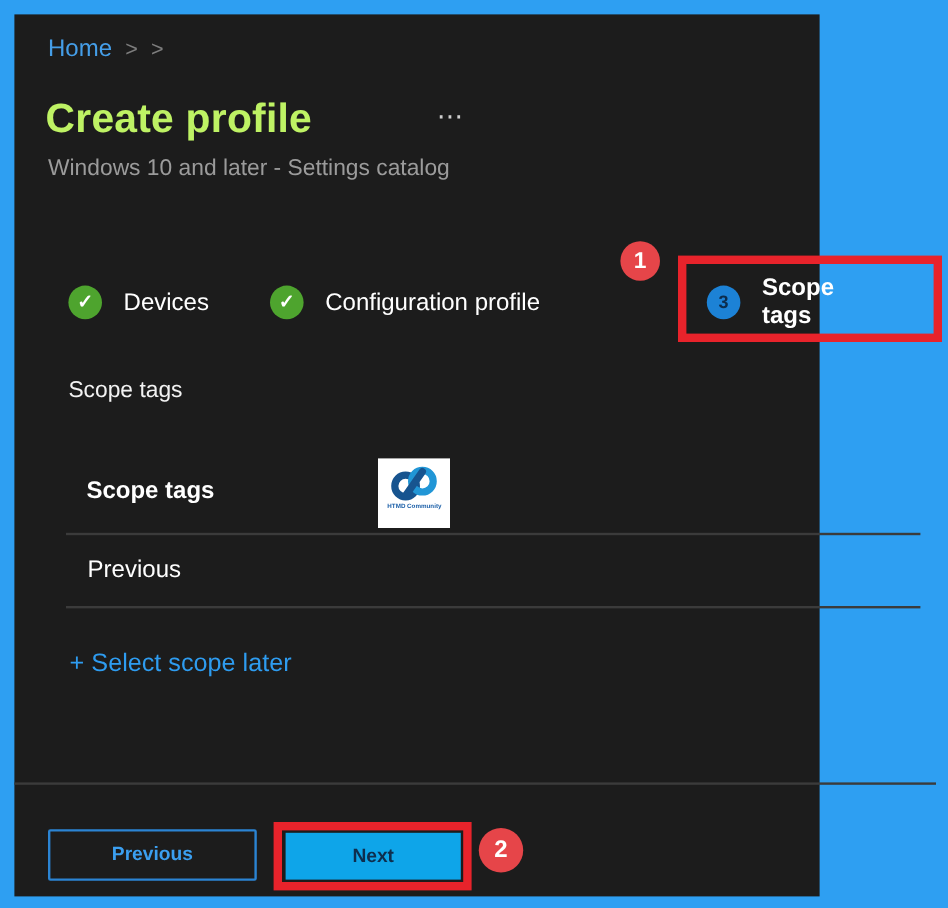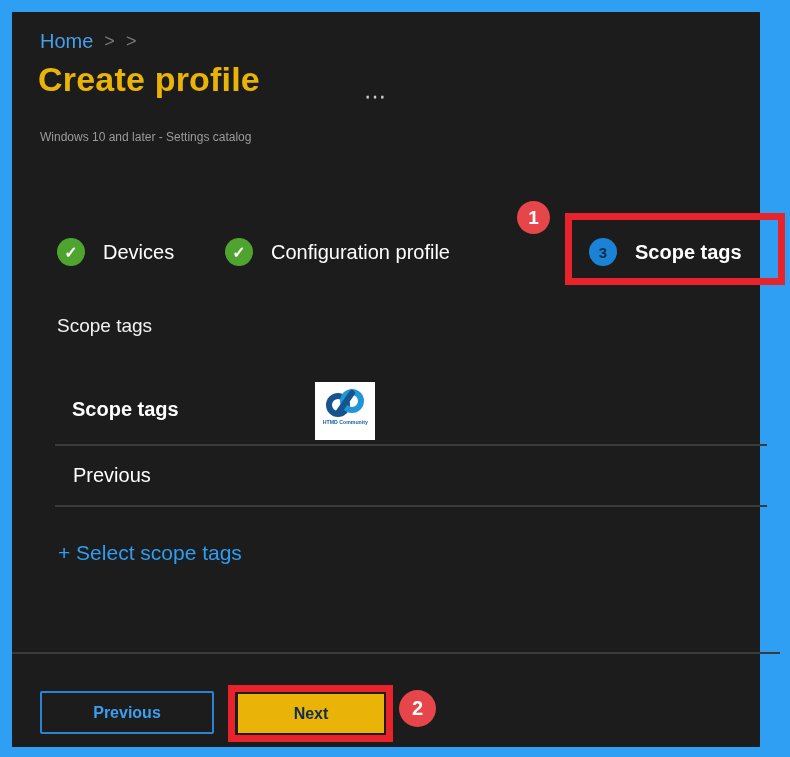--- a/index.html
+++ b/index.html
@@ -1,30 +1,30 @@
 <!DOCTYPE html>
 <html><head>
 <meta charset="utf-8">
 <style>
   * { margin:0; padding:0; box-sizing:border-box; }
   html,body { width:790px; height:757px; overflow:hidden; }
   body { font-family:"Liberation Sans", sans-serif; background:#2e9ff2; }
 
   .screen { position:relative; width:790px; height:757px; background:#2e9ff2; }
-  .content { position:absolute; left:12px; top:12px; width:748px; height:735px; background:#1c1c1c;padding-left:16px; }
+  .content { position:absolute; left:12px; top:12px; width:671px; height:735px; background:#1c1c1c;padding-left:16px; }
 
   
   .breadcrumb { position:absolute; left:28px; top:18px; display:flex; align-items:center; gap:11px; font-size:20px; }
   .crumb { color:#459ee8; cursor:pointer; }
   .crumb-sep { color:#7d7d7d; font-size:18px; }
 
   
-  .page-title { position:absolute; left:26px; top:48px; font-size:34px; font-weight:bold; color:#eab308; letter-spacing:0.2px; }
+  .page-title { position:absolute; left:26px; top:68px; font-size:34px; font-weight:bold; color:#bef264; letter-spacing:0.2px; }
   .title-menu { position:absolute; left:352px; top:72px; color:#cfcfcf; font-size:22px; letter-spacing:2px; cursor:pointer; }
-  .subtitle { position:absolute; left:28px; top:118px; font-size:12px; color:#9b9b9b; }
+  .subtitle { position:absolute; left:28px; top:118px; font-size:19px; color:#9b9b9b; }
 
   
   .step { position:absolute; top:226px; height:28px; display:flex; align-items:center; gap:18px; font-size:20px; color:#ffffff; cursor:pointer; }
   .step-basics { left:45px; }
   .step-config { left:213px; }
   .step-scope  { left:577px; }
   .step-circle { width:28px; height:28px; border-radius:50%; display:flex; align-items:center; justify-content:center; flex:0 0 28px; }
   .step-circle.green { background:#4ea42e; color:#ffffff; font-size:16px; font-weight:bold; }
   .step-circle.blue  { background:#1c82d6; color:#0c2d4d; font-size:15px; font-weight:bold; }
   .step-scope .step-label { font-weight:bold; }
@@ -47,21 +47,21 @@
   .select-link { position:absolute; left:46px; top:529px; font-size:21px; color:#2e9cf0; cursor:pointer; }
 
   
   .logo { position:absolute; left:303px; top:370px; width:60px; height:58px; background:#ffffff; display:flex; flex-direction:column; align-items:center; justify-content:flex-start; padding-top:5px; }
   .logo-caption { font-size:10px; transform:scale(0.52); transform-origin:center top; color:#1b5fa8; font-weight:bold; white-space:nowrap; margin-top:-2px; }
 
   
   .footer-divider { left:0; top:640px; width:768px; }
   .btn { position:absolute; display:flex; align-items:center; justify-content:center; font-size:16px; font-weight:bold; cursor:pointer; }
   .btn-previous { left:28px; top:679px; width:174px; height:43px; background:transparent; border:2px solid #2b84d3; color:#3b9ff0; border-radius:2px; }
-  .btn-next { left:226px; top:682px; width:146px; height:39px; background:#eab308; color:#0e2e4e; border:none; }
+  .btn-next { left:226px; top:682px; width:146px; height:39px; background:#0ea5e9; color:#0e2e4e; border:none; }
 </style>
 </head>
 <body>
 
 <div class="screen">
   <div class="content">
 
     <nav class="breadcrumb">
       <span class="crumb">Home</span>
       <span class="crumb-sep">&gt;</span>
@@ -104,21 +104,21 @@
         <circle cx="28" cy="14" r="9" fill="none" stroke="#2196d6" stroke-width="6"></circle>
         <line x1="14" y1="26" x2="28" y2="6" stroke="#17548f" stroke-width="6" stroke-linecap="round"></line>
       </svg>
       <div class="logo-caption">HTMD Community</div>
     </div>
 
     <div class="divider div-1"></div>
     <div class="row-default">Previous</div>
     <div class="divider div-2"></div>
 
-    <div class="select-link">+ Select scope tags</div>
+    <div class="select-link">+ Select scope later</div>
 
     <div class="divider footer-divider"></div>
     <button class="btn btn-previous">Previous</button>
     <button class="btn btn-next">Next</button>
     <div class="anno-box anno-box-next"></div>
     <div class="anno-badge anno-badge-2">2</div>
 
   </div>
 </div>
 

